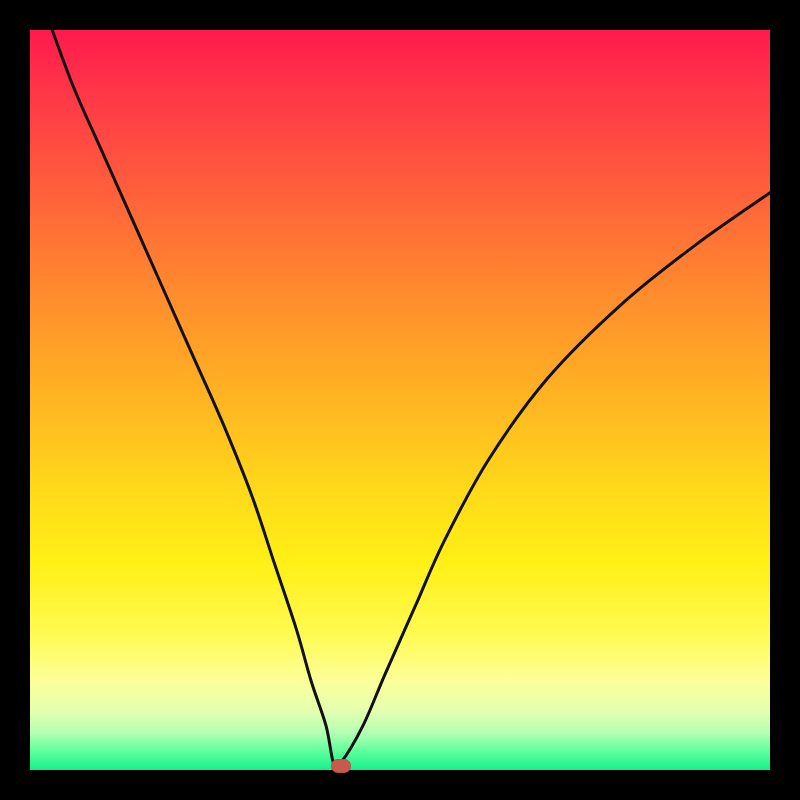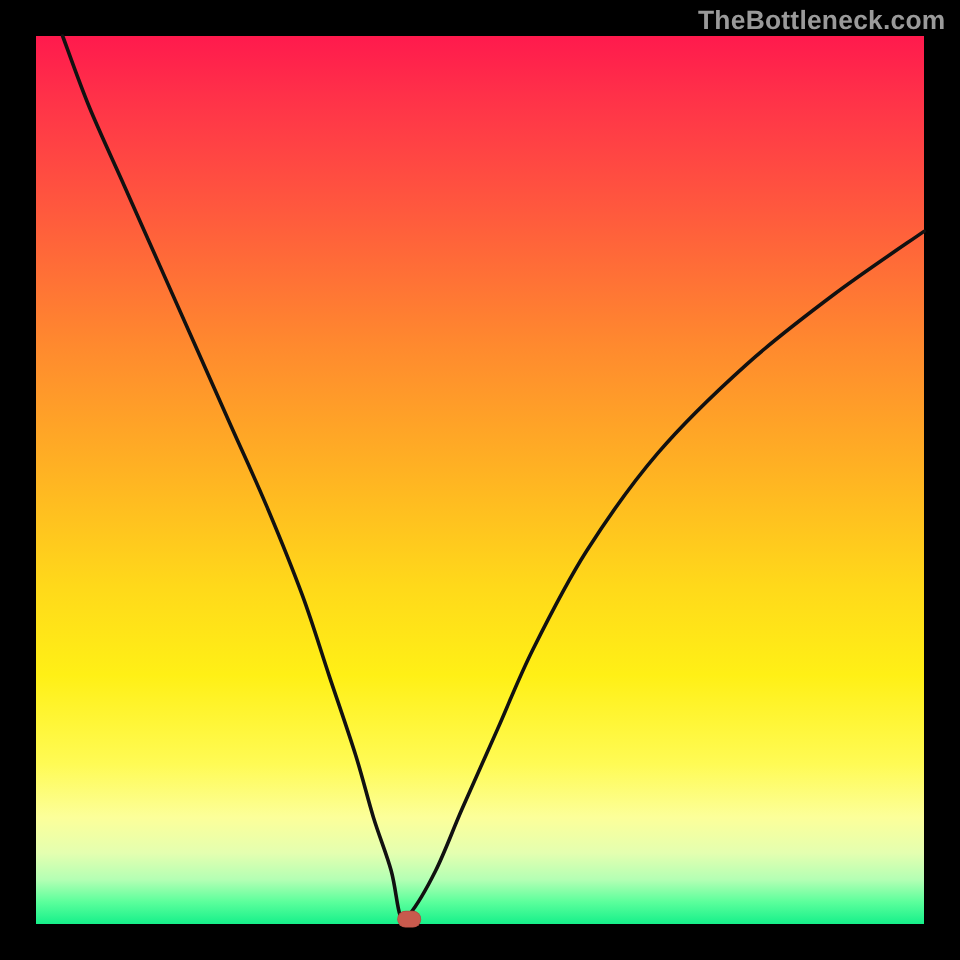--- a/index.html
+++ b/index.html
@@ -65,21 +65,20 @@
     height: 14px;
     border-radius: 7px;
     background: #c85a4d;
     box-shadow: 0 0 0 0.5px rgba(0,0,0,0.15) inset;
   }
 </style>
 </head>
 <body>
 
 <div class="frame">
-  <div class="watermark">TheBottleneck.com</div>
 
   <div class="plot-area">
     <svg class="curve" viewBox="0 0 740 740" preserveAspectRatio="none">
       <path fill="none" stroke-width="3" stroke-linecap="round" stroke-linejoin="round" d="M 22.2 0 C 25.9 9.866666666666655, 35.766666666666666 38.23333333333325, 44.4 59.19999999999993 C 53.03333333333333 80.16666666666661, 64.13333333333333 103.60000000000007, 74 125.80000000000007 C 83.86666666666667 148.00000000000009, 93.73333333333335 170.2, 103.60000000000001 192.39999999999998 C 113.46666666666667 214.59999999999997, 123.33333333333331 236.8, 133.2 259 C 143.06666666666666 281.2, 152.93333333333334 303.4, 162.8 325.59999999999997 C 172.66666666666669 347.79999999999995, 182.53333333333333 368.7666666666667, 192.4 392.20000000000005 C 202.26666666666668 415.6333333333334, 213.36666666666667 442.76666666666665, 222 466.2 C 230.63333333333333 489.6333333333333, 236.8 510.59999999999997, 244.20000000000002 532.8 C 251.60000000000002 555, 260.2333333333333 579.6666666666666, 266.4 599.4 C 272.56666666666666 619.1333333333333, 276.26666666666665 635.1666666666667, 281.2 651.2 C 286.1333333333333 667.2333333333333, 292.3 682.0333333333333, 296 695.6 C 299.7 709.1666666666667, 300.9333333333333 726.4333333333334, 303.4 732.6 C 305.8666666666667 738.7666666666667, 305.8666666666667 738.7666666666667, 310.8 732.6 C 315.73333333333335 726.4333333333334, 325.6 710.4000000000001, 333 695.6 C 340.4 680.8, 346.56666666666666 663.5333333333333, 355.2 643.8 C 363.8333333333333 624.0666666666666, 374.93333333333334 599.4000000000001, 384.8 577.2 C 394.6666666666667 555, 402.0666666666667 535.2666666666667, 414.40000000000003 510.6 C 426.73333333333335 485.93333333333334, 441.53333333333336 456.3333333333333, 458.8 429.2 C 476.06666666666666 402.06666666666666, 495.8 373.69999999999993, 518 347.79999999999995 C 540.2 321.9, 567.3333333333334 296, 592 273.8 C 616.6666666666666 251.60000000000002, 641.3333333333334 233.10000000000002, 666 214.60000000000002 C 690.6666666666666 196.10000000000002, 727.6666666666666 171.4333333333333, 740 162.79999999999995" stroke="#111111"></path>
     </svg>
     <div class="marker" style="background: rgb(200, 90, 77); left: 300.8px; top: 728.56px;"></div>
   </div>
 </div>
 
 </body></html>

